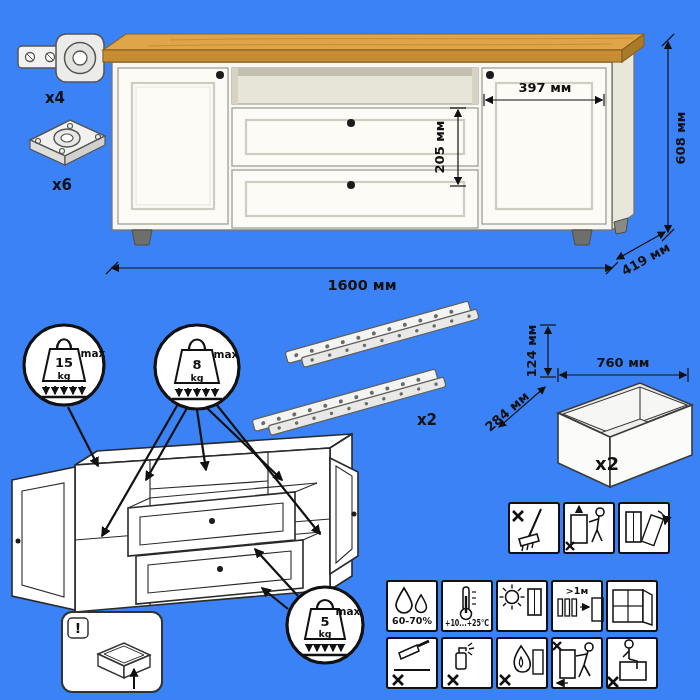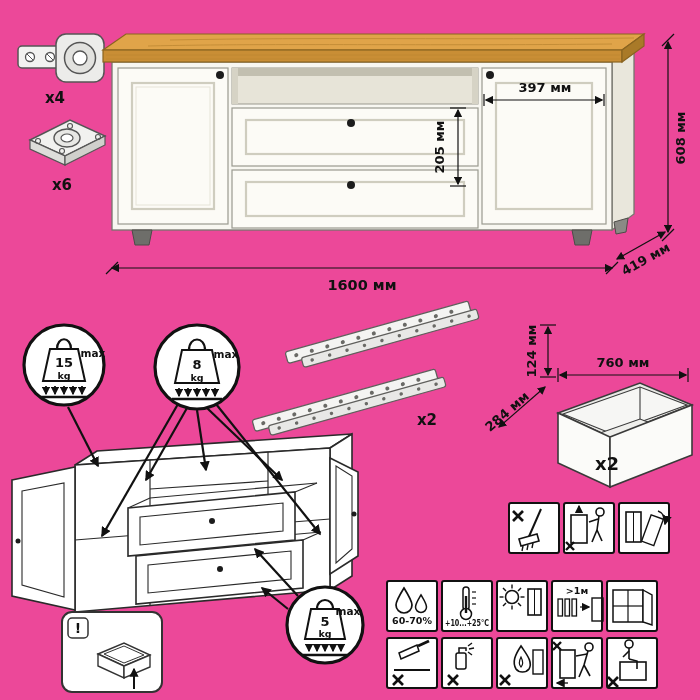--- a/index.html
+++ b/index.html
@@ -1,16 +1,16 @@
 <!DOCTYPE html>
 <html><head>
 <meta charset="utf-8">
 <style>
   html,body{margin:0;padding:0;background:#fff;}
-  .canvas{position:relative;width:700px;height:700px;background:#ec4899;overflow:hidden;}
+  .canvas{position:relative;width:700px;height:700px;background:#3b82f6;overflow:hidden;}
   svg{position:absolute;inset:0;}
   svg text{font-family:"DejaVu Sans",sans-serif;fill:#111;}
   .dim{font-size:13px;font-weight:700;}
   .dim-lg{font-size:14.5px;font-weight:700;}
   .qty{font-size:15px;font-weight:600;}
   .qty-lg{font-size:18px;font-weight:700;}
   .wt-num{font-size:13px;font-weight:700;}
   .wt-unit{font-size:9.5px;font-weight:700;}
   .wt-max{font-size:10.5px;font-weight:700;}
   .care-label{font-size:9.5px;font-weight:700;}

